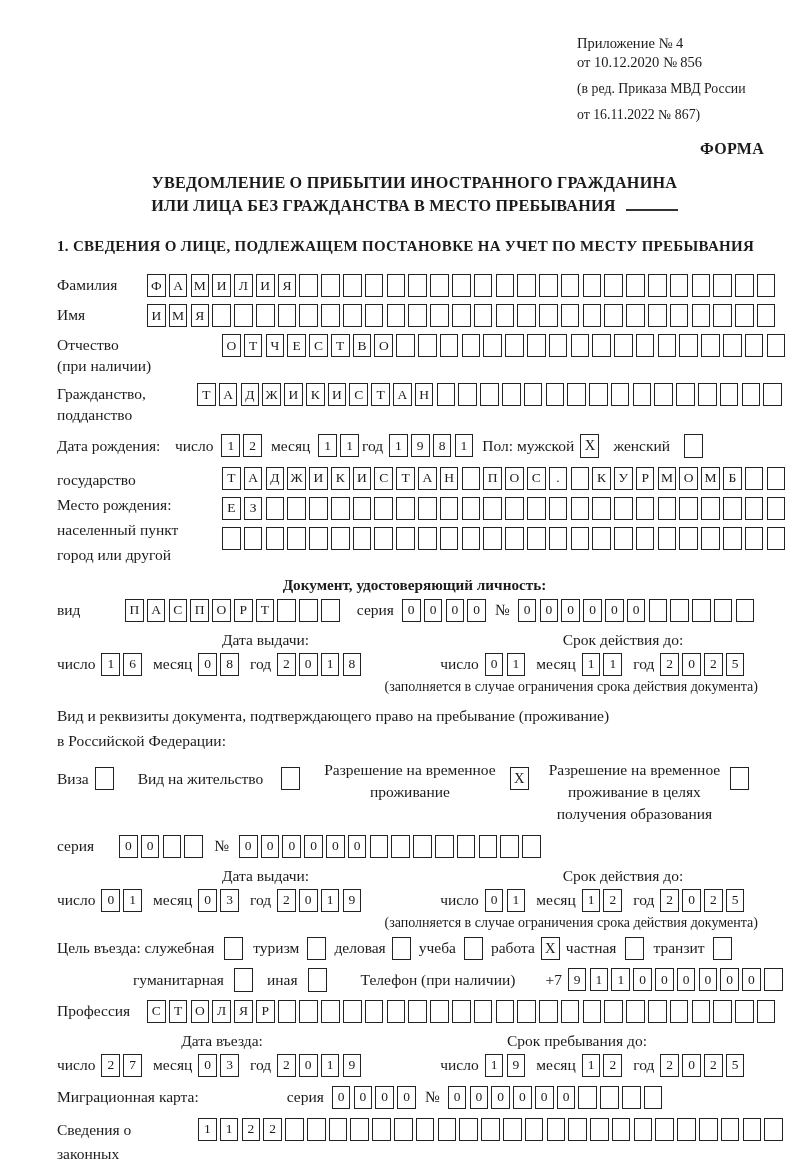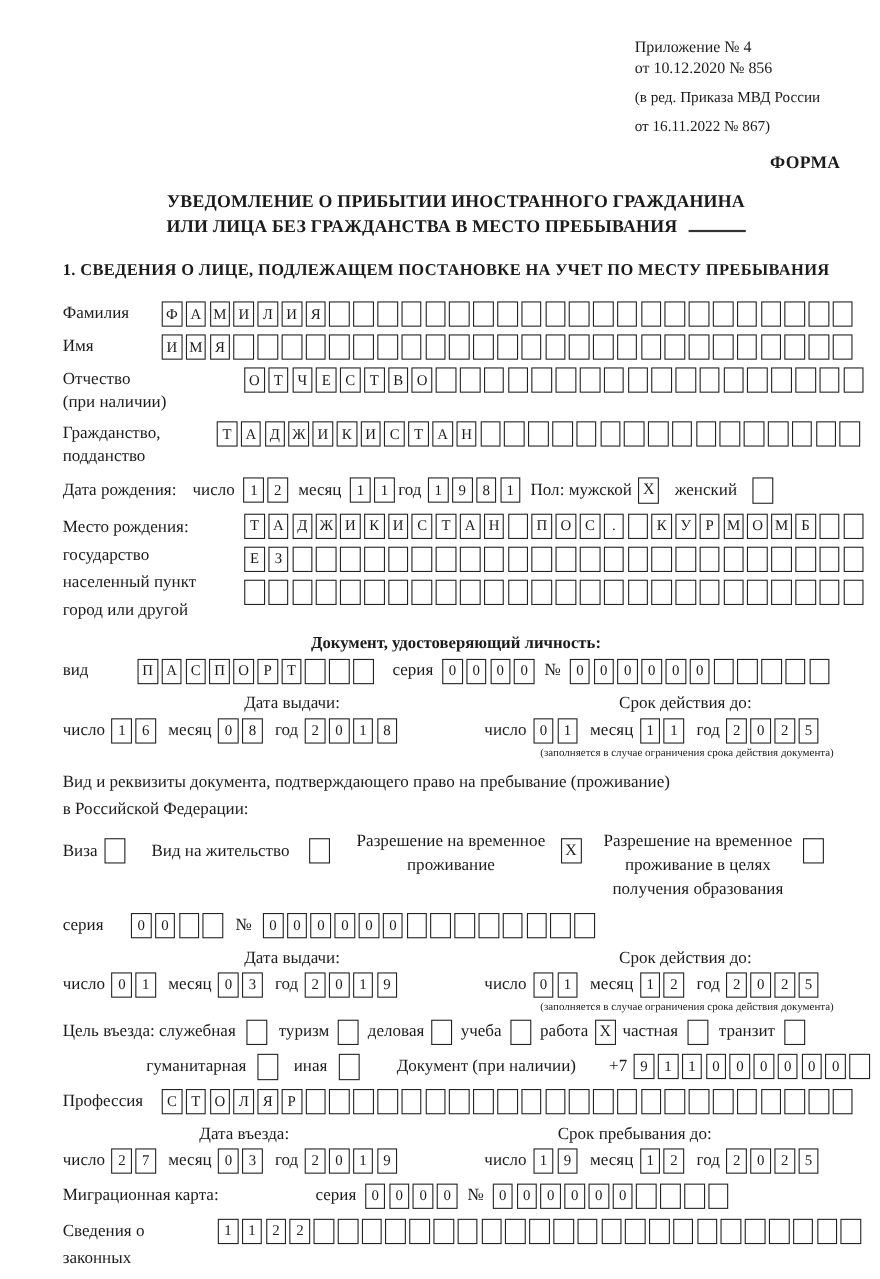--- a/index.html
+++ b/index.html
@@ -51,21 +51,21 @@
   .dhead { display: flex; margin-top: 9px; }
   .dhead .l { width: 420px; text-align: center; }
   .dhead .r { width: 300px; text-align: center; }
   .dhead3 .l { width: 330px; }
   .dhead3 .r { width: 380px; }
   .drow { display: flex; align-items: center; margin-top: 4px; }
   .dgroup { display: flex; align-items: center; flex: none; }
   .dgroup .lbl { margin-right: 6px; }
   .dgroup .boxrow { margin-right: 8px; }
   .rgroup { margin-left: 68px; }
-  .note-right { text-align: right; font-size: 10px; margin-top: 3px; padding-right: 14px; }
+  .note-right { text-align: right; font-size: 14px; margin-top: 3px; padding-right: 14px; }
 
   .opt-block { text-align: center; line-height: 22px; flex: none; }
 </style>
 </head>
 <body>
 
 <div class="page">
 
   <div class="hdr">
     <div>Приложение № 4</div>
@@ -245,22 +245,22 @@
         <span class="cbox">1</span>
       </span>
     <span class="lbl gap6">Пол: мужской</span>
     <span class="chk gap6">X</span>
     <span class="lbl gap14">женский</span>
     <span class="chk gap14"></span>
   </div>
 
   <div class="frow" style="margin-top:9px">
     <span class="lblcol w165" style="line-height:25px">
+      <div>государство</div>
       <div>Место рождения:</div>
-      <div>государство</div>
       <div>населенный пункт</div>
       <div>город или другой</div>
     </span>
     <span class="stack">
       <span class="boxrow">
           <span class="cbox">Т</span>
           <span class="cbox">А</span>
           <span class="cbox">Д</span>
           <span class="cbox">Ж</span>
           <span class="cbox">И</span>
@@ -541,21 +541,21 @@
     <span class="chk gap8"></span>
     <span class="lbl gap10">транзит</span>
     <span class="chk gap8"></span>
   </div>
 
   <div class="frow vcenter" style="margin-top:8px">
     <span class="lbl" style="margin-left:76px">гуманитарная</span>
     <span class="chk gap10"></span>
     <span class="lbl gap14">иная</span>
     <span class="chk gap10"></span>
-    <span class="lbl" style="margin-left:34px">Документ (при наличии)</span>
+    <span class="lbl" style="margin-left:34px">Телефон (при наличии)</span>
     <span class="lbl" style="margin-left:30px; margin-right:6px">+7</span>
     <span class="boxrow">
         <span class="cbox">9</span>
         <span class="cbox">1</span>
         <span class="cbox">1</span>
         <span class="cbox">0</span>
         <span class="cbox">0</span>
         <span class="cbox">0</span>
         <span class="cbox">0</span>
         <span class="cbox">0</span>

